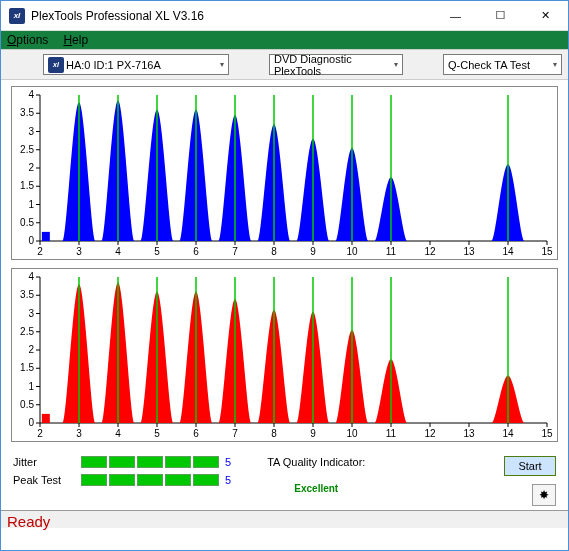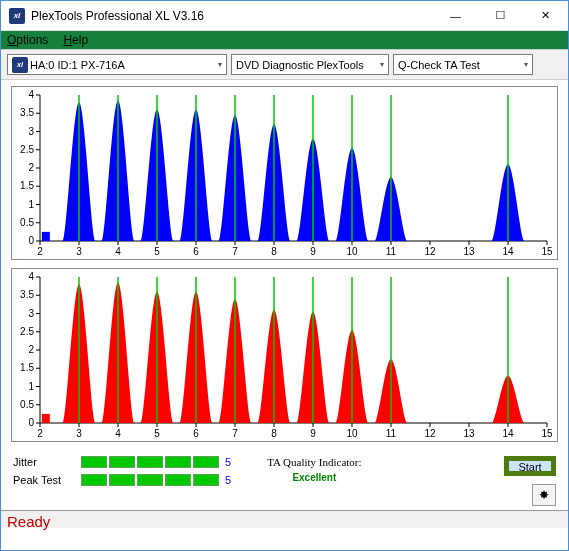--- a/index.html
+++ b/index.html
@@ -6,39 +6,39 @@
   body { font-family: "Segoe UI", Tahoma, sans-serif; font-size: 11px; background: #fff; width: 569px; height: 551px; overflow: hidden; border: 1px solid #4a90d9; }
   .titlebar { background: #fff; height: 30px; display: flex; align-items: center; border-bottom: 1px solid #ddd; }
   .titlebar .icon { width: 16px; height: 16px; margin: 0 6px 0 8px; background: #1f3a7a; border-radius: 2px; display: flex; align-items: center; justify-content: center; color: #fff; font-size: 8px; font-weight: bold; font-style: italic; }
   .titlebar .title { flex: 1; font-size: 12px; color: #000; }
   .titlebar .btns { display: flex; }
   .titlebar .btn { width: 45px; height: 29px; display: flex; align-items: center; justify-content: center; color: #000; font-family: Arial; }
   .menubar { background: #15803d; padding: 2px 6px; border-bottom: 1px solid #ccc; }
   .menubar span { margin-right: 12px; color: #000; font-size: 12px; }
   .menubar u { text-decoration: underline; }
   .toolbar { display: flex; padding: 4px 6px; gap: 4px; align-items: center; border-bottom: 1px solid #ccc; background: #f0f0f0; }
-  .toolbar .sel { background: #fff; border: 1px solid #7a7a7a; height: 21px; display: flex; align-items: center; padding: 0 4px; font-size: 11px; }
+  .toolbar .sel { background: #fff; border: 1px solid #7a7a7a; height: 21px; display: flex; align-items: center; padding: 0 4px; font-size: 11px; margin-left: 36px; }
   .toolbar .sel .arrow { margin-left: auto; padding-left: 6px; color: #555; font-size: 8px; }
   .toolbar .smico { width:16px; height:16px; margin-right:2px; background:#1f3a7a; border-radius:2px; display:flex; align-items:center; justify-content:center; color:#fff; font-size:7px; font-weight:bold; font-style:italic; }
   .sel1 { width: 220px; } .sel2 { width: 158px; } .sel3 { width: 140px; }
   .chart-area { padding: 6px 10px 0 10px; }
   .chart-box { border: 1px solid #888; background: #fff; position: relative; height: 174px; margin-bottom: 8px; }
   .chart-box svg { display:block; }
   .bottom-panel { display:flex; padding: 6px 12px 4px 12px; align-items: flex-start; }
   .meters { display:flex; flex-direction:column; gap:6px; }
   .meter-row { display:flex; align-items:center; }
   .meter-row .lbl { width: 68px; text-align:left; padding-right:8px; color:#000; }
   .meter-row .bars { display:flex; gap:2px; }
   .meter-row .bar { width:26px; height:12px; background:#00c800; border:1px solid #5aa05a; }
   .meter-row .val { margin-left:6px; color:#0000ff; font-weight:normal; }
   .quality { margin-left: 36px; text-align:center; }
-  .quality .ql { color:#000; margin-bottom:4px;font-family:Liberation Serif, serif; }
+  .quality .ql { color:#000; margin-bottom:15px; }
   .quality .qv { color:#008800; font-weight:bold; font-size:10px; }
   .btns-right { margin-left:auto; display:flex; flex-direction:column; gap:8px; align-items:flex-end; }
-  .btns-right button { width:52px; height:20px; font-size:11px; border:5px solid #4d7c0f; background:#cde4ff; }
+  .btns-right button { width:52px; height:20px; font-size:11px; border:1px solid #4d7c0f; background:#cde4ff; }
   .btns-right .iconbtn { width:24px; height:22px; border:1px solid #999; background:#f5f5f5; display:flex; align-items:center; justify-content:center; font-size:12px; }
   .statusbar { border-top: 1px solid #999; background:#f0f0f0; padding:2px 6px; color:#c00000; font-size:15px; height:18px; }
 </style>
 </head>
 <body>
 
 <div class="titlebar">
   <div class="icon">xl</div>
   <div class="title">PlexTools Professional XL V3.16</div>
   <div class="btns">

